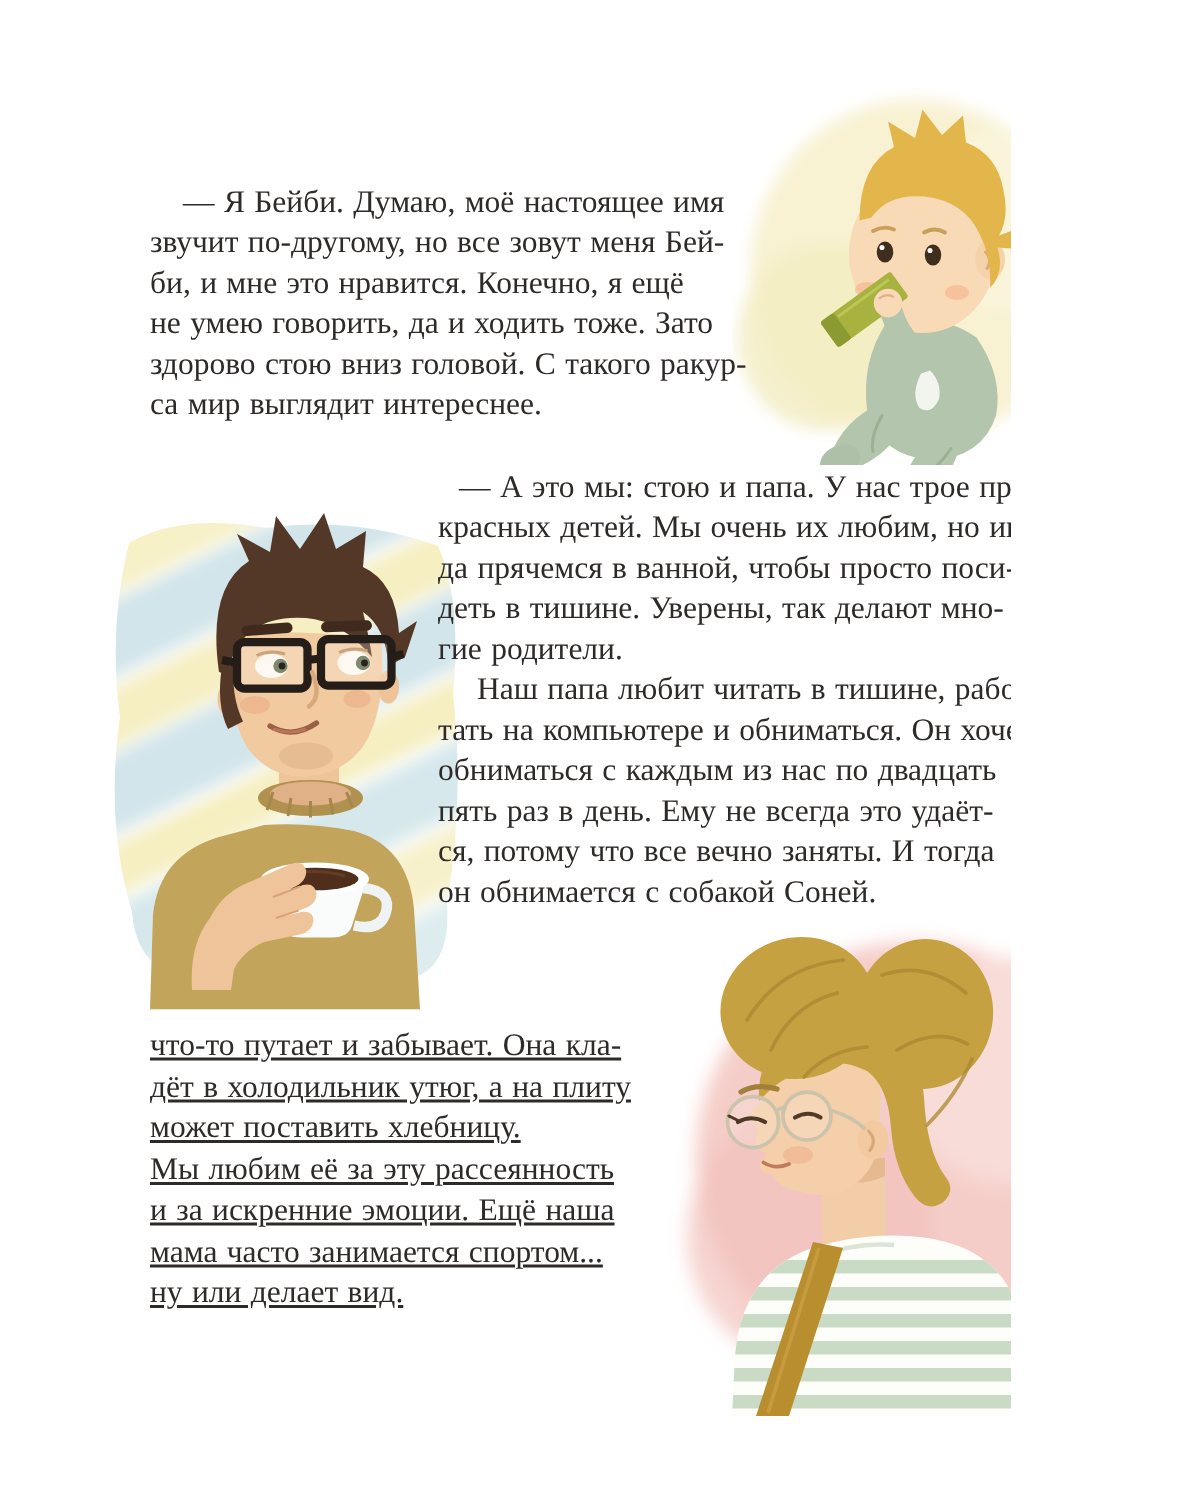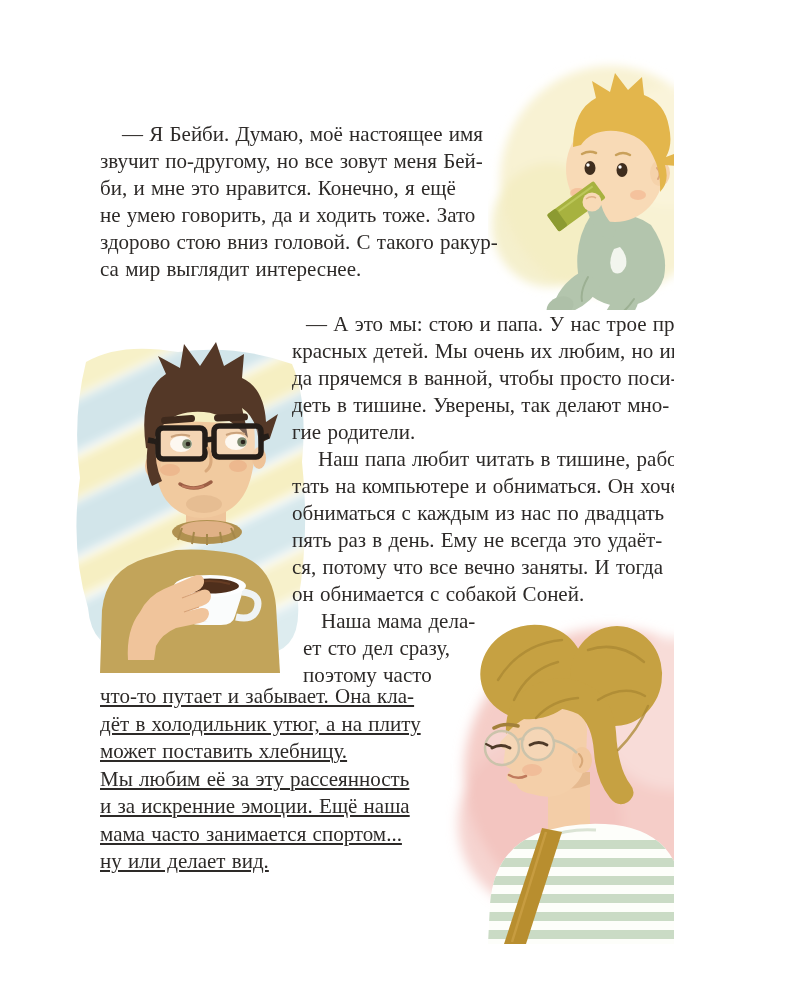--- a/index.html
+++ b/index.html
@@ -244,23 +244,20 @@
 красных детей. Мы очень их любим, но иног-
 да прячемся в ванной, чтобы просто поси-
 деть в тишине. Уверены, так делают мно-
 гие родители.</div>
   <div class="para p-dad">Наш папа любит читать в тишине, рабо-
 тать на компьютере и обниматься. Он хочет
 обниматься с каждым из нас по двадцать
 пять раз в день. Ему не всегда это удаёт-
 ся, потому что все вечно заняты. И тогда
 он обнимается с собакой Соней.</div>
-  <div class="para p-mom-r">Наша мама дела-
-ет сто дел сразу,
-поэтому часто</div>
   <div class="para p-mom-l">что-то путает и забывает. Она кла-
 дёт в холодильник утюг, а на плиту
 может поставить хлебницу.
 Мы любим её за эту рассеянность
 и за искренние эмоции. Ещё наша
 мама часто занимается спортом...
 ну или делает вид.</div>
 
 </div>
 

